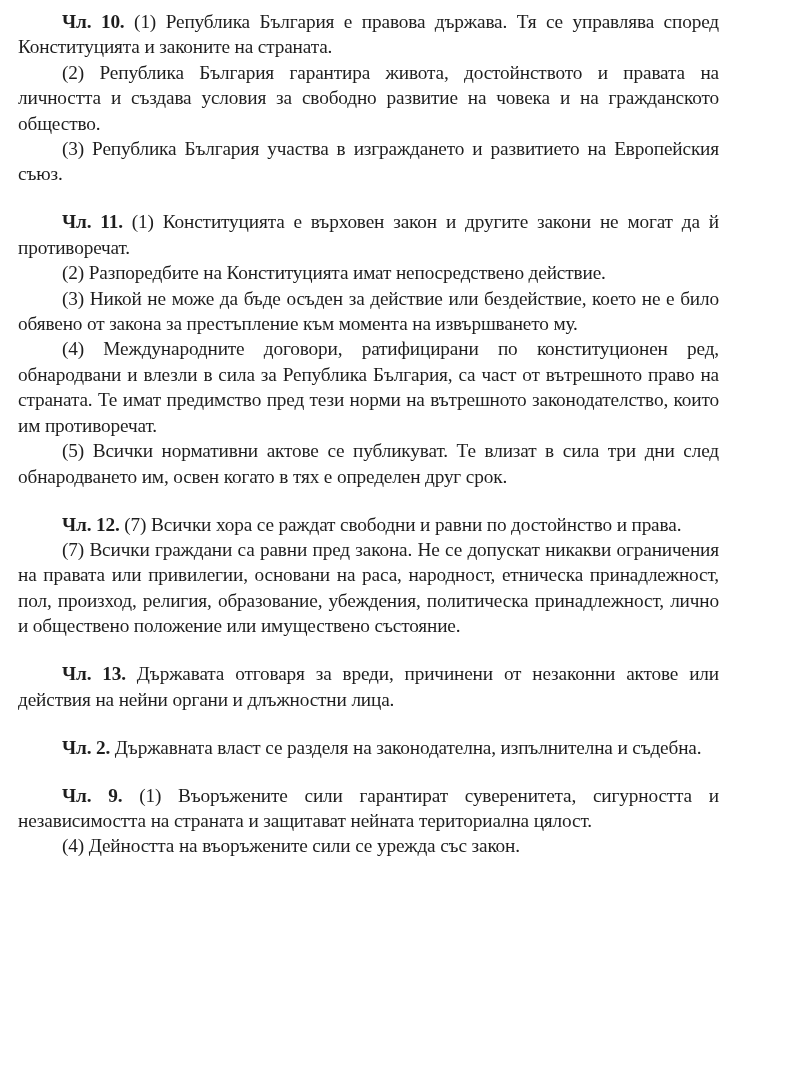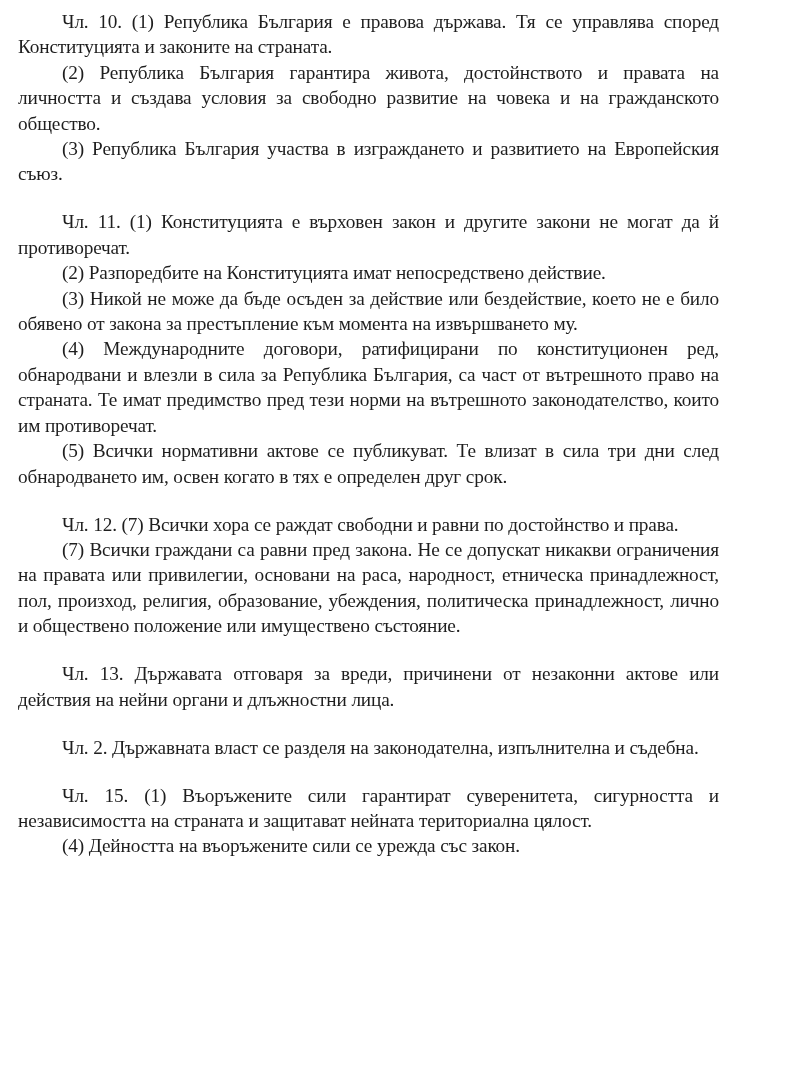--- a/index.html
+++ b/index.html
@@ -30,21 +30,21 @@
   .para {
     margin: 0;
     text-align: justify;
     text-indent: 44px;
     hyphens: none;
   }
   .para.indent-short {
     text-indent: 34px;
   }
   .article-label {
-    font-weight: normal;
+    font-weight: bold;
   }
 </style>
 </head>
 <body>
 
 <div class="page">
 
   <div class="article">
     <p class="para"><span class="article-label">Чл. 10.</span> <span>(1) Република България е правова държава. Тя се управлява според Конституцията и законите на страната.</span></p>
     <p class="para"><span>(2) Република България гарантира живота, достойнството и правата на личността и създава условия за свободно развитие на човека и на гражданското общество.</span></p>
@@ -66,17 +66,17 @@
 
   <div class="article">
     <p class="para"><span class="article-label">Чл. 13.</span> <span>Държавата отговаря за вреди, причинени от незаконни актове или действия на нейни органи и длъжностни лица.</span></p>
   </div>
 
   <div class="article">
     <p class="para"><span class="article-label">Чл. 2.</span> <span>Държавната власт се разделя на законодателна, изпълнителна и съдебна.</span></p>
   </div>
 
   <div class="article">
-    <p class="para"><span class="article-label">Чл. 15.</span> <span>(1) Въоръжените сили гарантират суверенитета, сигурността и независимостта на страната и защитават нейната териториална цялост.</span></p>
+    <p class="para"><span class="article-label">Чл. 9.</span> <span>(1) Въоръжените сили гарантират суверенитета, сигурността и независимостта на страната и защитават нейната териториална цялост.</span></p>
     <p class="para"><span>(4) Дейността на въоръжените сили се урежда със закон.</span></p>
   </div>
 
 </div>
 
 </body></html>

